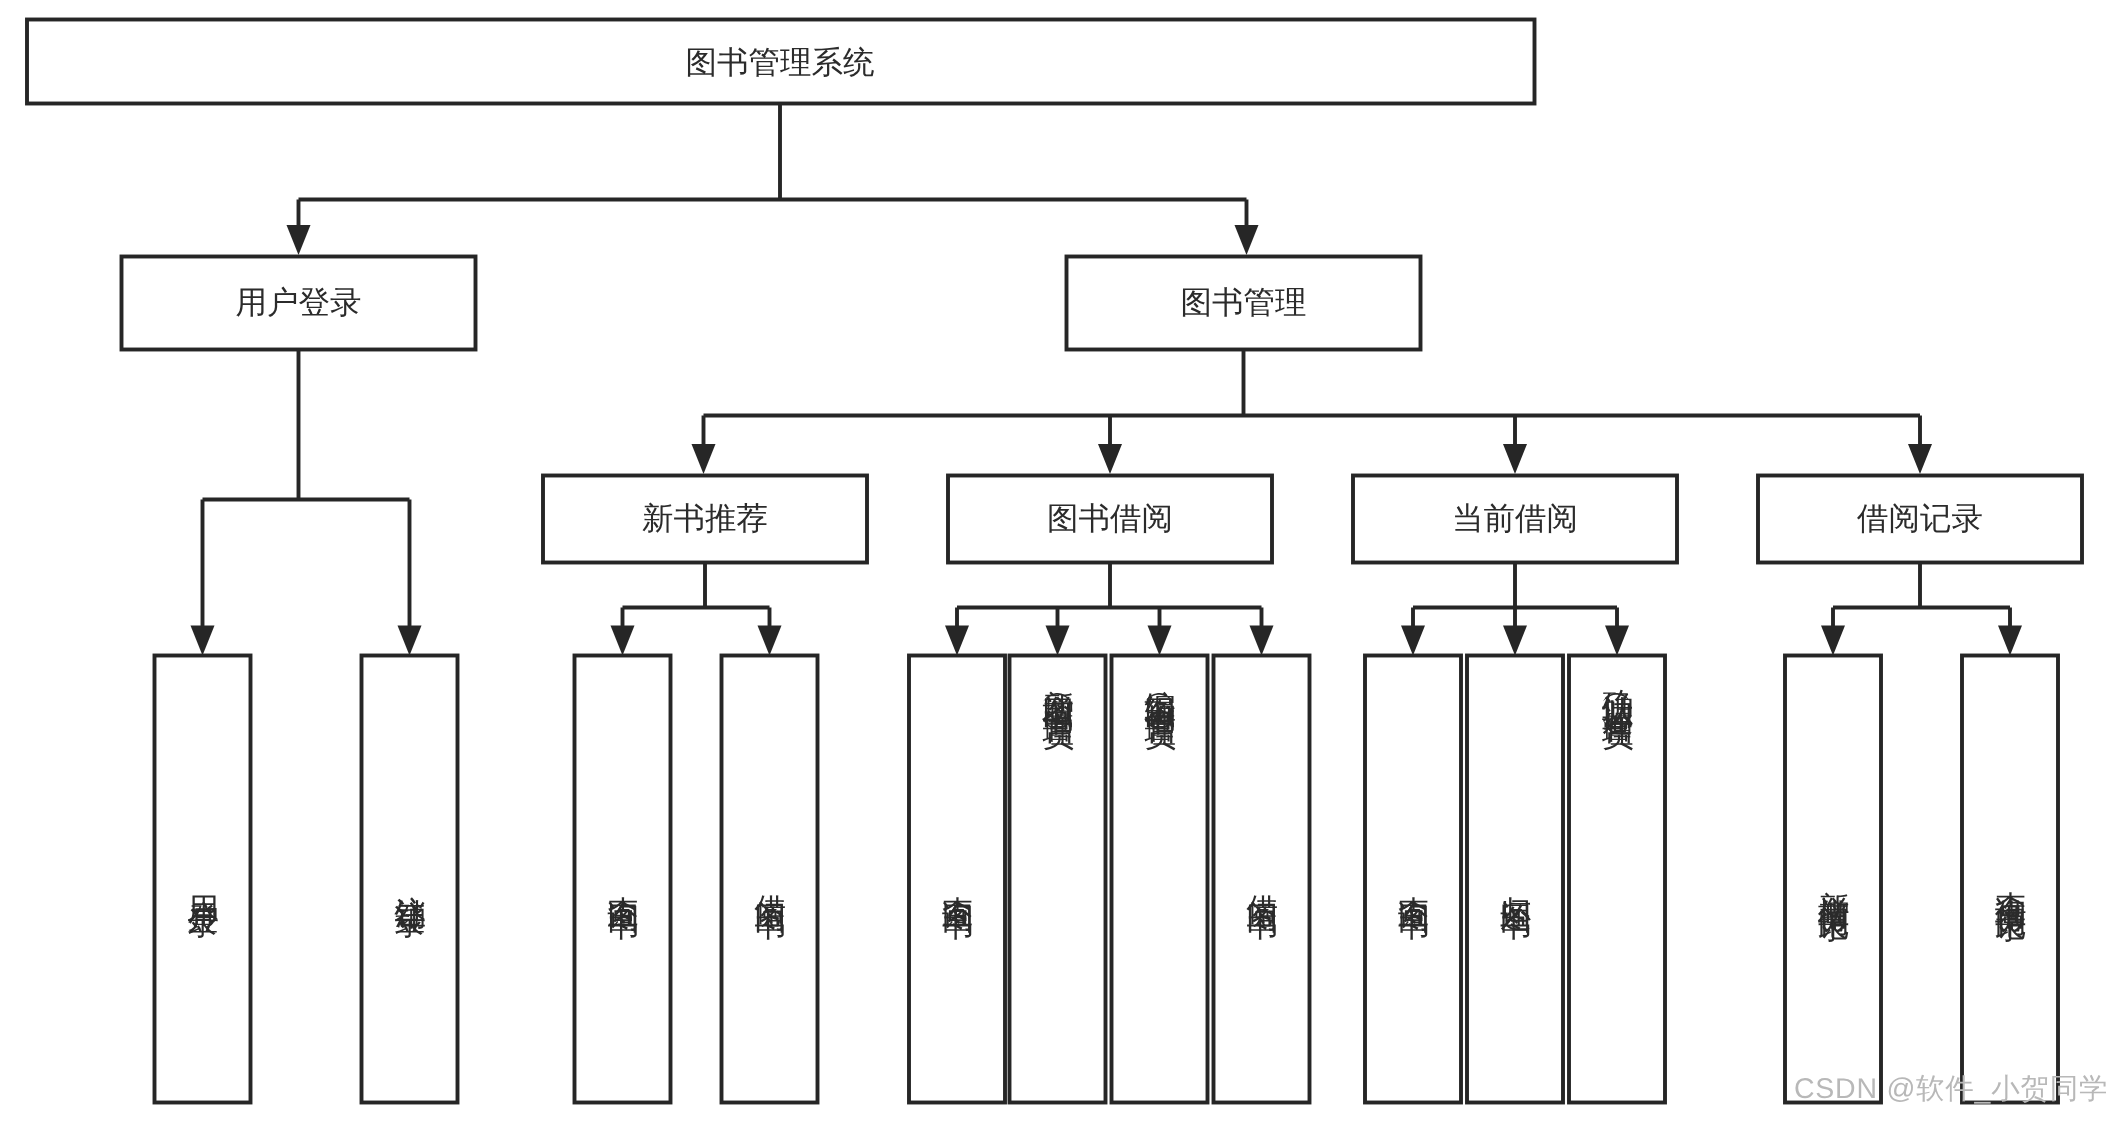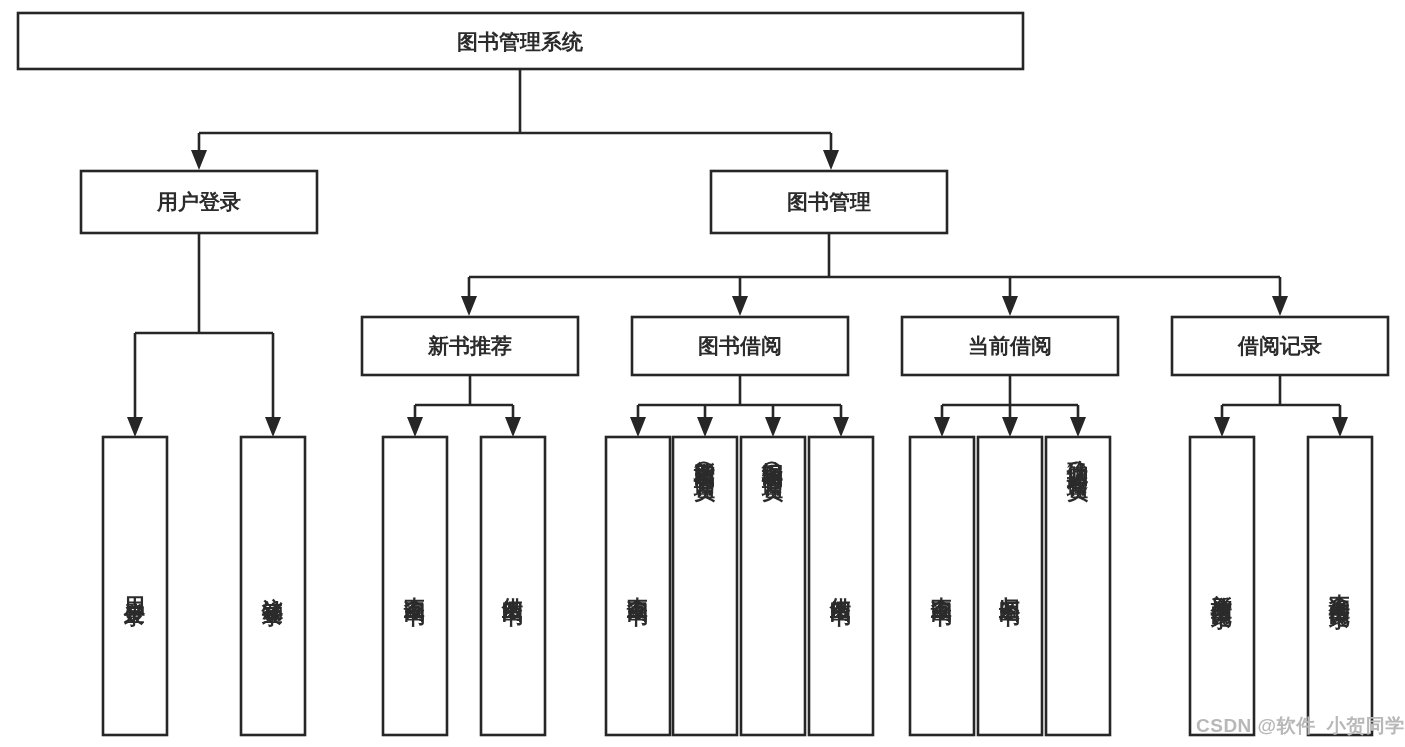--- a/index.html
+++ b/index.html
@@ -11,21 +11,20 @@
     width: 1405px;
     height: 747px;
     font-family: "Liberation Sans", "DejaVu Sans", sans-serif;
     overflow: hidden;
     position: relative;
   }
   #diagram-root {
     position: relative;
     width: 1405px;
     height: 628px;
-    font-weight: bold;
   }
   svg.diagram {
     position: absolute;
     left: 0;
     top: 0;
     width: 1405px;
     height: 747px;
     display: block;
   }
   .node-box {

